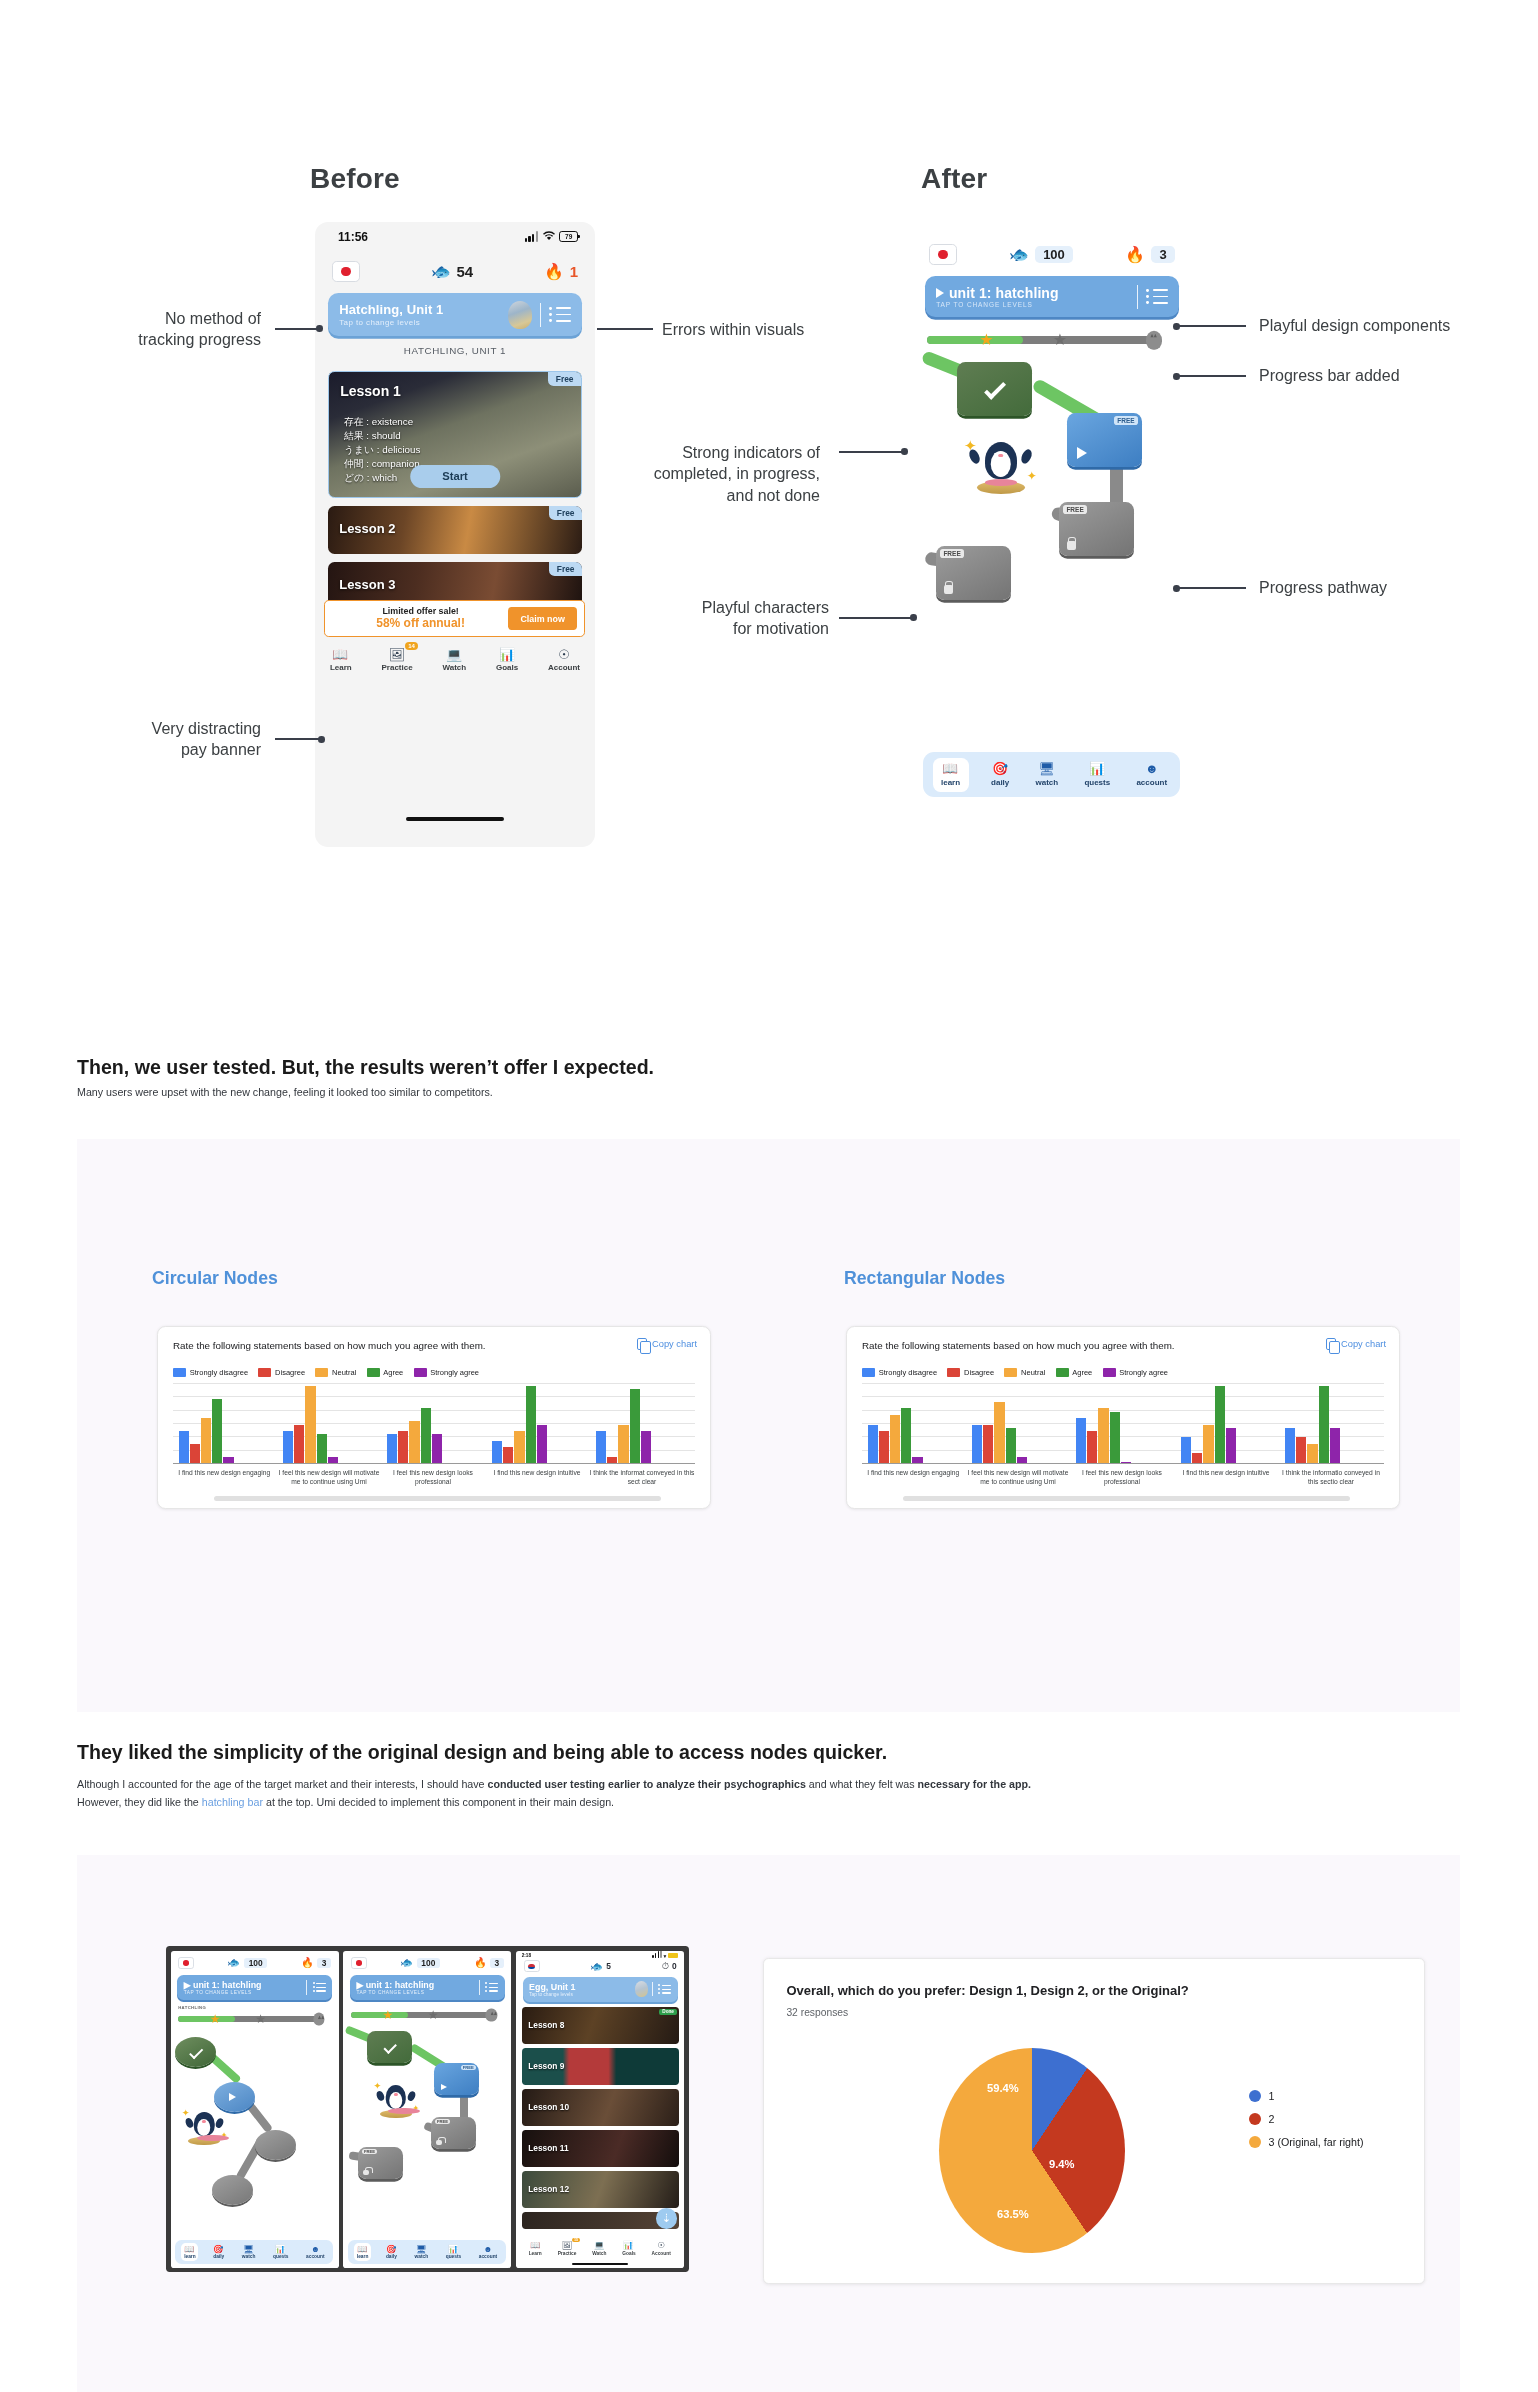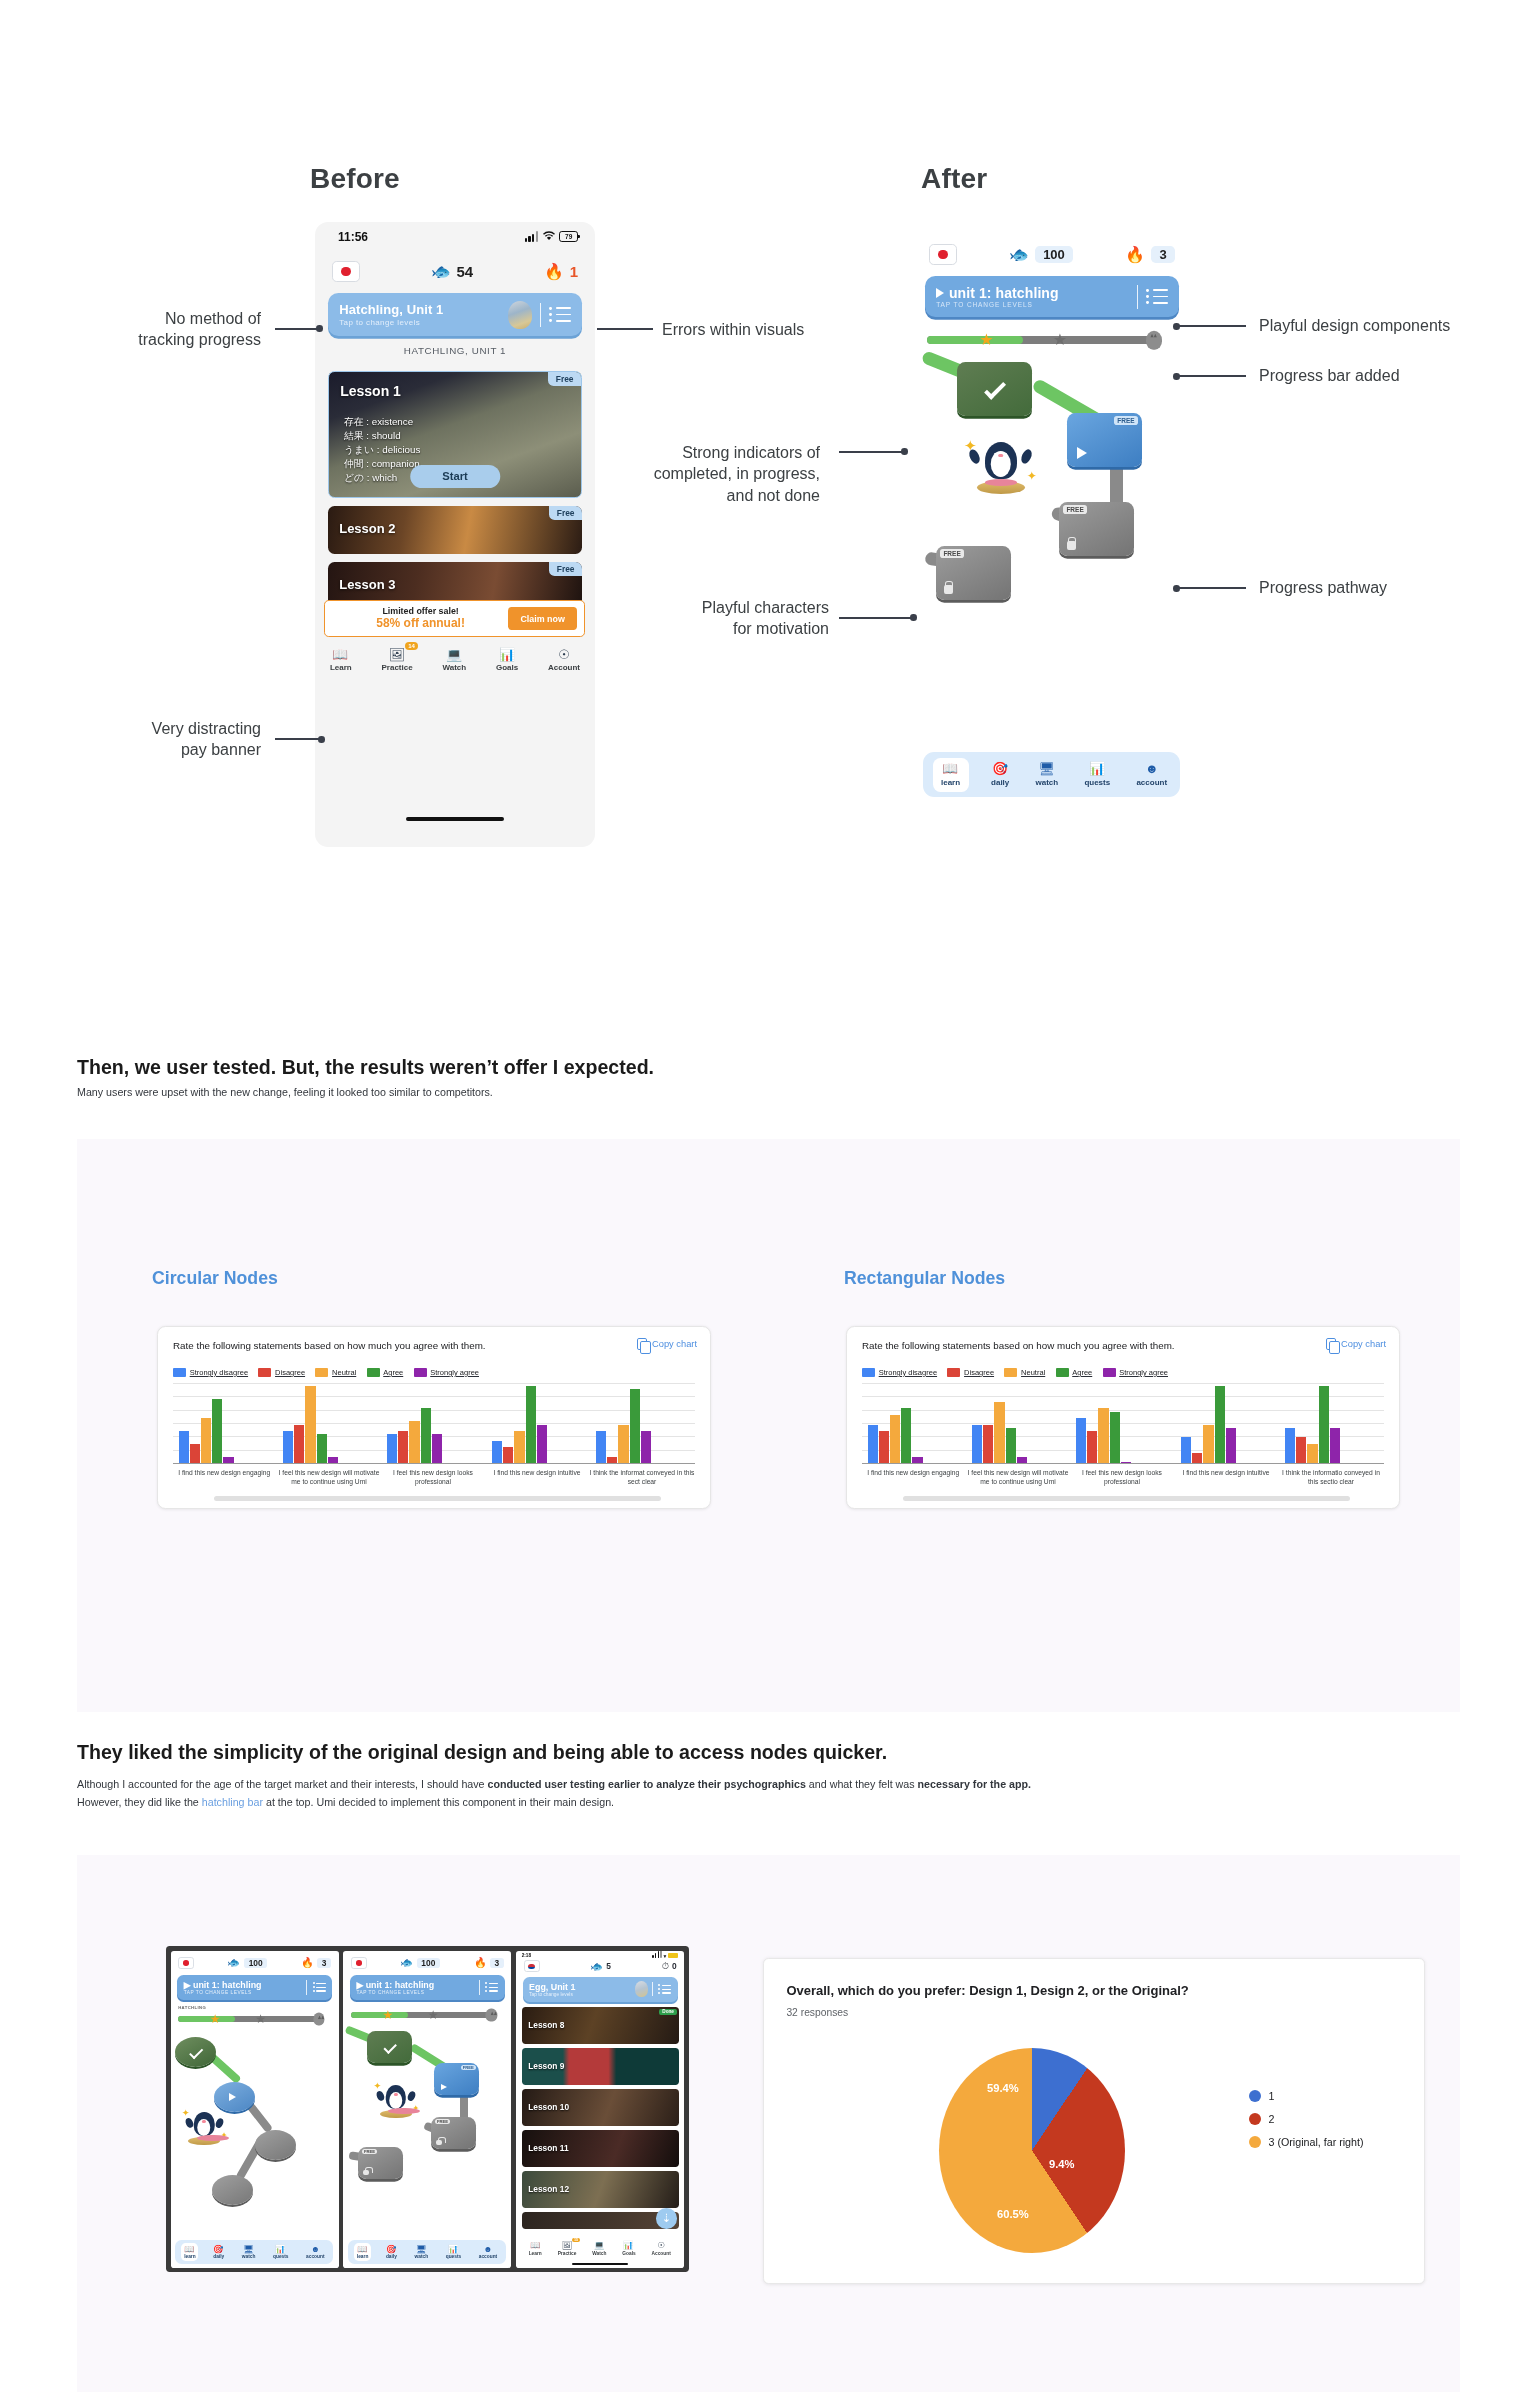--- a/index.html
+++ b/index.html
@@ -173,21 +173,21 @@
   
   .chart-head { position:absolute; font-size:17.7px; font-weight:bold; color:#4f91d9; }
   .chart-card { position:absolute; background:#fff; border:0.9px solid #e6e6e6; border-radius:8.4px;
      box-shadow:0 0.9px 2.8px rgba(0,0,0,.07); }
   .chart-q { position:absolute; left:15px; top:13px; font-size:9.8px; color:#202124; }
   .copy-chart { position:absolute; right:13px; top:11.2px; display:flex; align-items:center; gap:4.7px; }
   .copy-chart-icon { width:10.3px;height:12px;border:1.3px solid #4e8fe0;border-radius:1.9px;position:relative; }
   .copy-chart-icon::after{content:"";position:absolute;left:2.3px;top:2.3px;width:8.4px;height:10.3px;border:1.3px solid #4e8fe0;border-radius:1.9px;background:#fff;}
   .copy-chart-label { font-size:9.3px; color:#4e8fe0; }
 
-  .legend { position:absolute; display:flex; align-items:flex-start; gap:10.3px;text-decoration:underline; }
+  .legend { position:absolute; display:flex; align-items:flex-start; gap:10.3px; }
   .legend-item { display:flex; align-items:center; gap:3.7px; }
   .legend-swatch { width:13px; height:8.4px; border-radius:0.9px; }
   .legend-text { font-size:7.5px; color:#202124; }
 
   .plot { position:absolute; }
   .gridline { position:absolute; left:0; width:100%; height:0.9px; background:#e4e4e4; }
   .axisline { position:absolute; left:0; width:100%; height:0.9px; background:#9a9a9a; }
   .bars-group { position:absolute; bottom:0; display:flex; align-items:flex-end; gap:0.9px; }
   .bar { width:10.3px; }
   .cat-label { position:absolute; text-align:center; font-size:6.7px; color:#3c4043; line-height:9.3px; }
@@ -927,21 +927,21 @@
     <div class="home-ind" style="bottom:2.8px;width:56px;height:2.3px"></div>
   </div>
 </div>
 
 <div class="pie-card" style="left:763px; top:1958px; width:662px; height:326px;">
   <div class="pie-title">Overall, which do you prefer: Design 1, Design 2, or the Original?</div>
   <div class="pie-resp">32 responses</div>
   <div id="pie-canvas" style="position:absolute; left:175px; top:89px; width:186px; height:205px;">
       <div style="width: 186px; height: 205px; border-radius: 50%; background: conic-gradient(rgb(61, 111, 208) 0%, rgb(61, 111, 208) 9.39061%, rgb(196, 57, 31) 9.39061%, rgb(196, 57, 31) 40.6593%, rgb(244, 169, 61) 40.6593%, rgb(244, 169, 61) 100%);"></div>
       <div class="pie-slice-label" style="left: 110px; top: 110px;">9.4%</div>
-      <div class="pie-slice-label" style="left: 58px; top: 160px;">60.5%</div>
+      <div class="pie-slice-label" style="left: 58px; top: 160px;">63.5%</div>
       <div class="pie-slice-label" style="left: 48px; top: 34px;">59.4%</div>
     </div>
   <div class="pie-legend" id="pie-legend" style="left:485px; top:131px;">
       <div class="pie-leg-item">
         <span class="pie-leg-dot" style="background: rgb(61, 111, 208);"></span>
         <span class="pie-leg-text">1</span>
       </div>
       <div class="pie-leg-item">
         <span class="pie-leg-dot" style="background: rgb(196, 57, 31);"></span>
         <span class="pie-leg-text">2</span>

